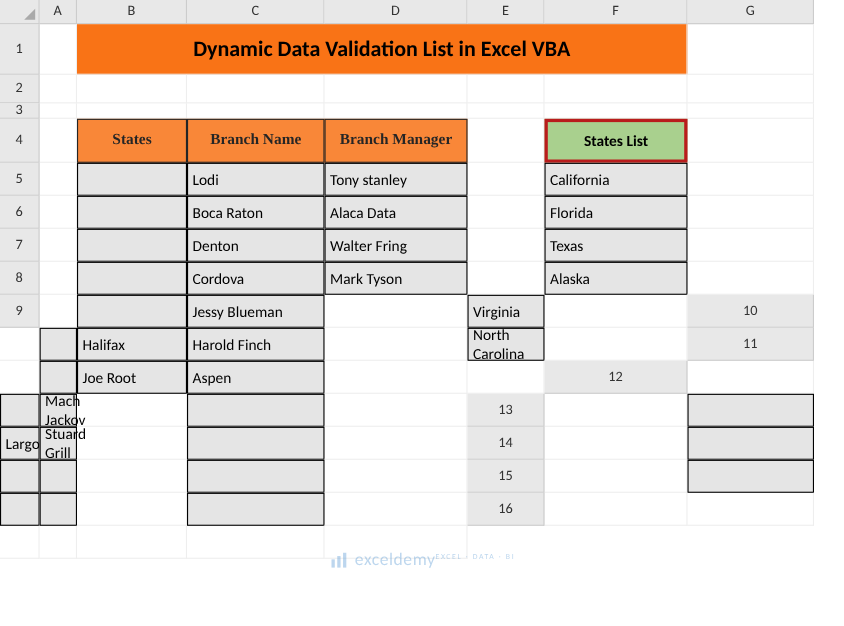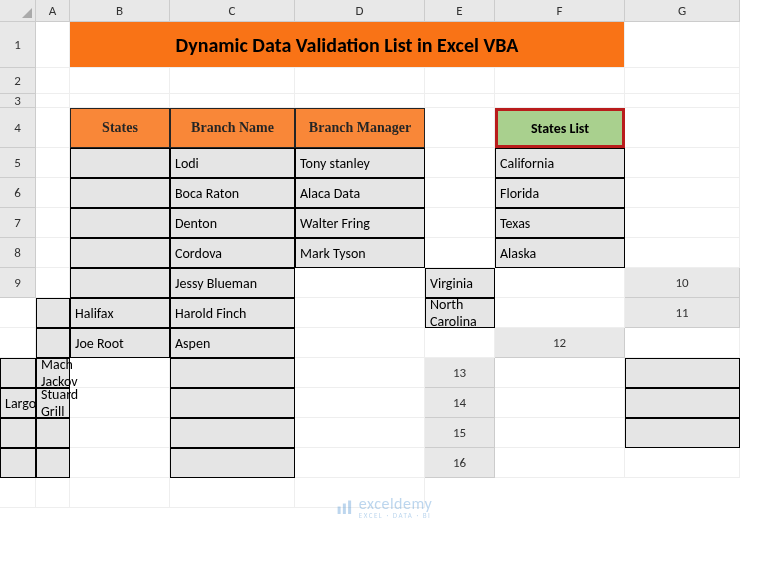--- a/index.html
+++ b/index.html
@@ -22,21 +22,21 @@
     .h3 { height: 14px; }
     .h-header { height: 40px; }
     .h-data { height: 30px; }
     
     .tbl-header { background: #f97316; opacity: 0.85; font-weight: bold; text-align: center; justify-content: center; border: 1px solid #000; font-family: Liberation Serif, serif; }
     .tbl-header-green { background: #a9d08e; font-weight: bold; text-align: center; justify-content: center; border: 3px solid #b91c1c; }
     .tbl-cell { border: 1px solid #000; padding-left: 4px; background: #e5e5e5; }
     
     .watermark { position: absolute; bottom: 50px; left: 50%; transform: translateX(-50%); opacity: 0.4; color: #5b9bd5; font-size: 14px; display: flex; align-items: center; gap: 6px; }
     .watermark-icon { width: 18px; height: 18px; }
-    .watermark-text { display: flex; flex-direction: column; line-height: 1; }
+    .watermark-text { display: flex; flex-direction: row; line-height: 1; }
     .watermark-main { font-size: 16px; letter-spacing: 0.5px; }
     .watermark-sub { font-size: 7px; letter-spacing: 1.5px; }
   </style>
 </head>
 <body>
 
 <div class="grid">
 
   <div class="corner"></div>
   <div class="col-header">A</div>

